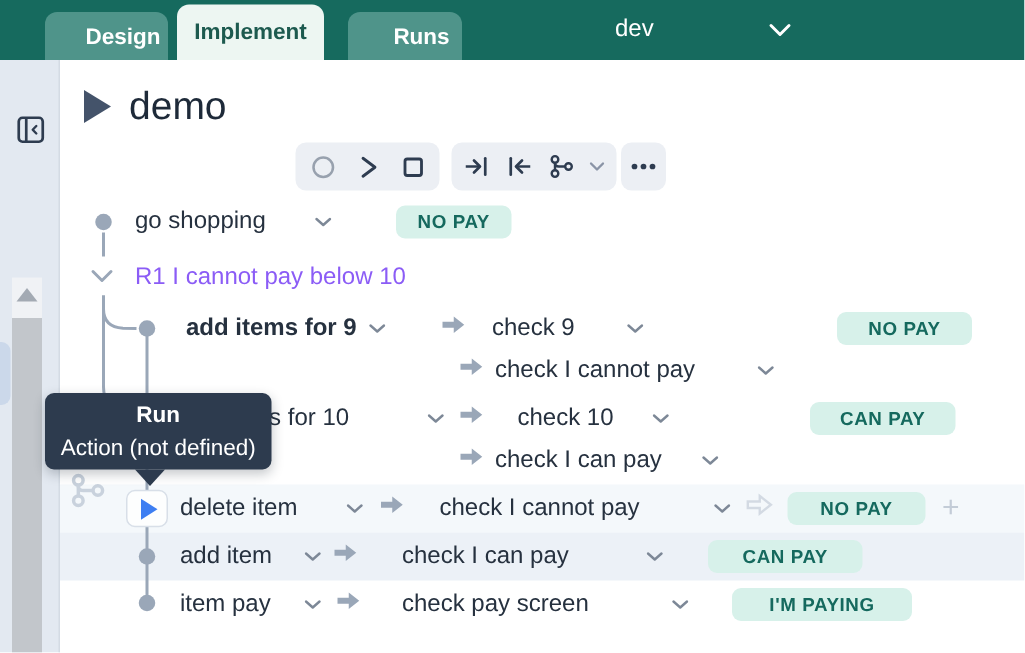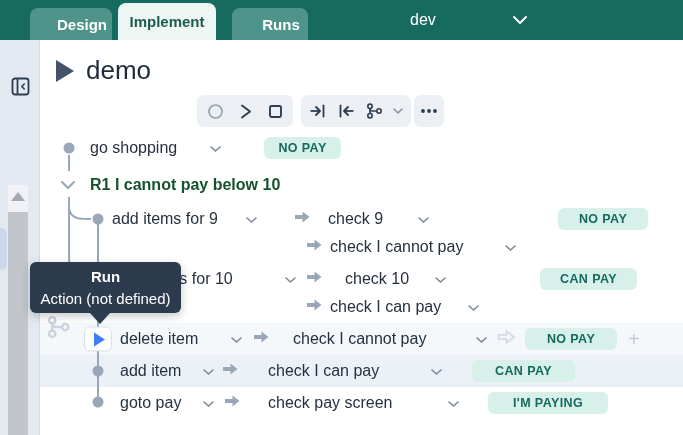--- a/index.html
+++ b/index.html
@@ -50,21 +50,21 @@
   .tb-btn { display:flex; align-items:center; cursor:pointer; }
 
   
   .hl { position:absolute; left:40px; width:643px; z-index:1; }
   .hl-delete { top:323px; height:32px; background:#f4f8fb; }
   .hl-add    { top:355px; height:32px; background:#ecf1f7; }
   #tree-svg { position:absolute; left:0; top:0; width:683px; height:435px; z-index:2; pointer-events:none; }
   .trow { position:absolute; left:40px; width:643px; height:28px; z-index:5; }
   .trow .ri { position:absolute; top:50%; transform:translateY(-50%); }
   .row-label { font-size:16px; color:#26313f; white-space:nowrap; }
-  .group-label { font-size:16px; font-weight:bold; color:#14532d; white-space:nowrap; }
+  .group-label { font-size:16px; font-weight:normal; color:#8b5cf6; white-space:nowrap; }
   .badge { height:22px; background:#d7f1ea; color:#15695e; font-size:12.5px; font-weight:bold;
            letter-spacing:0.4px; border-radius:6px; display:flex; align-items:center; justify-content:center;
            white-space:nowrap; cursor:pointer; }
   .play-btn { width:28px; height:25px; background:#fdfefe; border:1px solid #d8dfe8; border-radius:6px;
               display:flex; align-items:center; justify-content:center; cursor:pointer; }
   .play-tri { width:0; height:0; border-top:7px solid transparent; border-bottom:7px solid transparent;
               border-left:11px solid #3d7ef2; margin-left:2px; }
   .plus-icon { font-size:20px; color:#c3ccd7; font-weight:400; cursor:pointer; }
   .ghost-fork { position:absolute; left:45px; top:314px; z-index:4; }
 
@@ -218,21 +218,21 @@
   <div class="trow" style="top:171px;">
     <span class="ri" style="left:20px;">
       <svg width="16" height="10" viewBox="0 0 16 10">
           <polyline points="2,2 8,8 14,2" fill="none" stroke="#9aa7b8" stroke-width="2" stroke-linecap="round" stroke-linejoin="round"></polyline>
         </svg>
     </span>
     <span class="ri group-label" style="left:50px;">R1 I cannot pay below 10</span>
   </div>
 
   <div class="trow" style="top:205px;">
-    <span class="ri row-label" style="left:72px;">add items for 9</span>
+    <span class="ri row-label" style="left:84px;font-weight:bold;">add items for 9</span>
     <span class="ri" style="left:206px;">
       <svg width="11" height="8" viewBox="0 0 11 8">
           <polyline points="1,2 5.5,6 10,2" fill="none" stroke="#7d8897" stroke-width="1.6" stroke-linecap="round" stroke-linejoin="round"></polyline>
         </svg>
     </span>
     <span class="ri" style="left:254px;">
       <svg width="17" height="16" viewBox="0 0 17 16">
           <path d="M1,6 h7.5 V2.5 L15.5,8 L8.5,13.5 V10 H1 z" fill="#9aa7b8"></path>
         </svg>
     </span>
@@ -339,21 +339,21 @@
     <span class="ri row-label" style="left:228px;">check I can pay</span>
     <span class="ri" style="left:391px;">
       <svg width="11" height="8" viewBox="0 0 11 8">
           <polyline points="1,2 5.5,6 10,2" fill="none" stroke="#7d8897" stroke-width="1.6" stroke-linecap="round" stroke-linejoin="round"></polyline>
         </svg>
     </span>
     <span class="ri badge" style="left:432px; width:103px;">CAN PAY</span>
   </div>
 
   <div class="trow" style="top:387px; height:32px;">
-    <span class="ri row-label" style="left:80px;">goto pay</span>
+    <span class="ri row-label" style="left:80px;">item pay</span>
     <span class="ri" style="left:163px;">
       <svg width="11" height="8" viewBox="0 0 11 8">
           <polyline points="1,2 5.5,6 10,2" fill="none" stroke="#7d8897" stroke-width="1.6" stroke-linecap="round" stroke-linejoin="round"></polyline>
         </svg>
     </span>
     <span class="ri" style="left:184px;">
       <svg width="17" height="16" viewBox="0 0 17 16">
           <path d="M1,6 h7.5 V2.5 L15.5,8 L8.5,13.5 V10 H1 z" fill="#9aa7b8"></path>
         </svg>
     </span>

